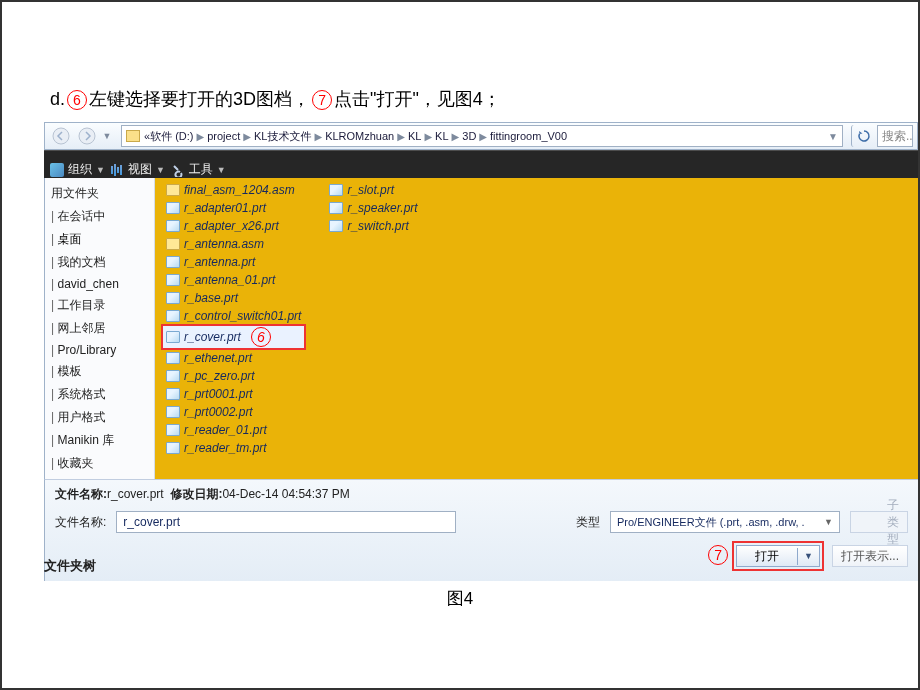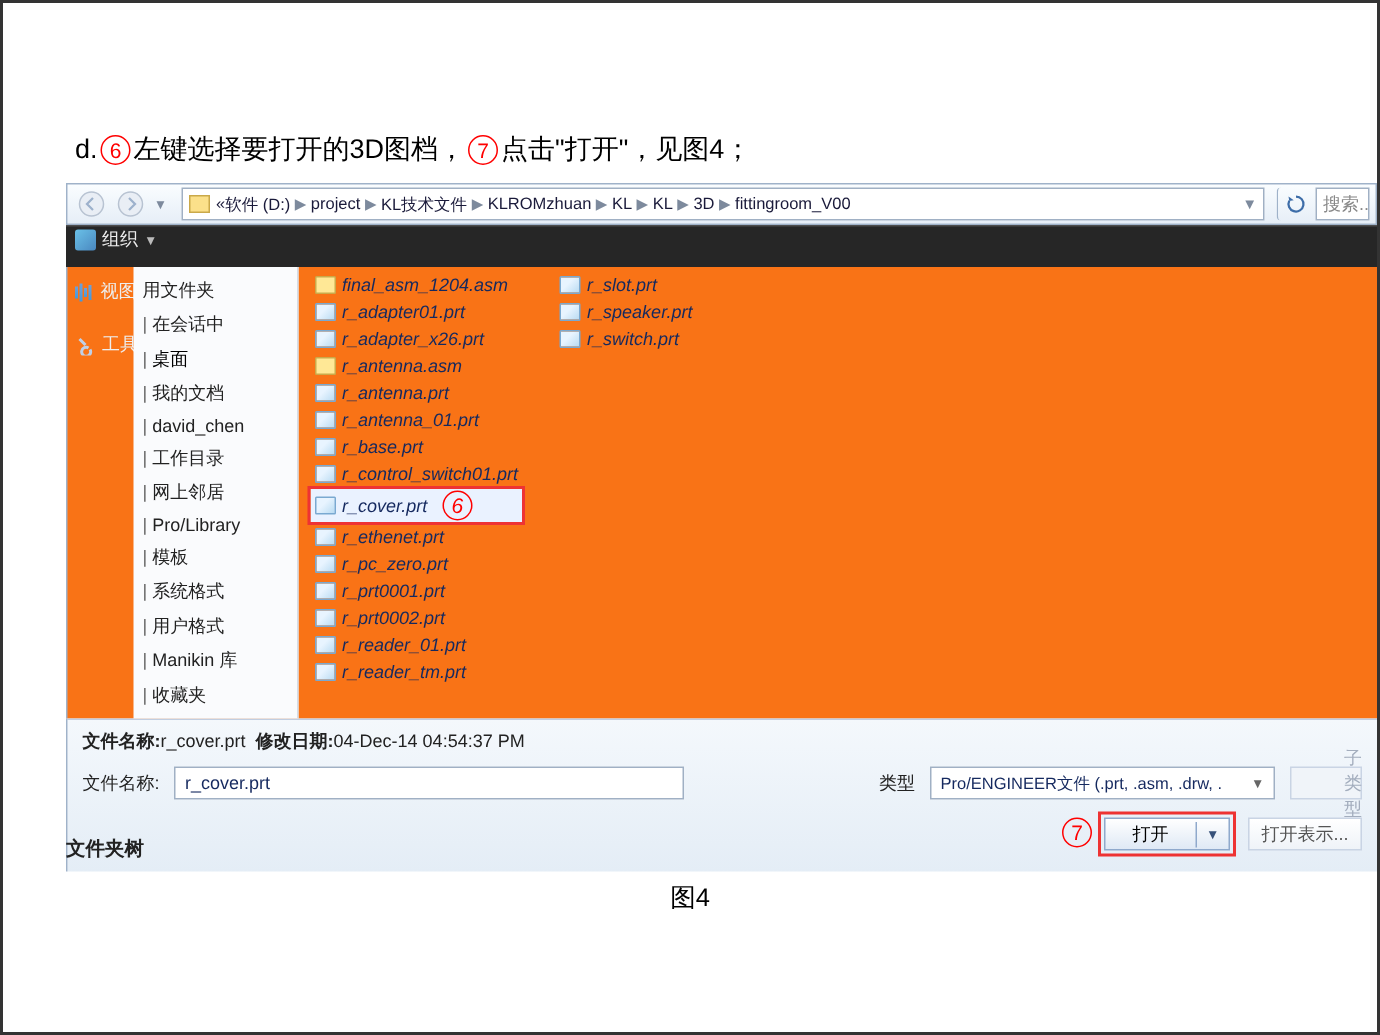--- a/index.html
+++ b/index.html
@@ -15,48 +15,48 @@
     .navbar { display: flex; align-items: center; background: linear-gradient(#fafdff, #e6eef7); border: 1px solid #9fb2c9; height: 28px; padding: 0 4px; gap: 2px; }
     .nav-btn { width: 24px; height: 22px; border-radius: 3px; display: flex; align-items: center; justify-content: center; color: #374b66; }
     .nav-arrow.disabled { color: #b6c0cd; }
     .breadcrumb { flex: 1; display: flex; align-items: center; background: #fff; border: 1px solid #a0b0c4; height: 22px; margin: 0 6px; padding-left: 4px; overflow: hidden; }
     .bc-folder { width: 14px; height: 12px; background: #fbe08a; border: 1px solid #caa94a; margin-right: 4px; flex-shrink: 0; }
     .bc-item { color: #1a1a3a; font-size: 11px; white-space: nowrap; }
     .bc-sep { color: #7d8a9d; margin: 0 3px; font-size: 10px; }
     .nav-refresh { border-left: 1px solid #9fb2c9; padding: 0 4px; }
     .searchbox { width: 36px; height: 22px; background: #fff; border: 1px solid #a0b0c4; display: flex; align-items: center; padding-left: 4px; color: #888; overflow: hidden; white-space: nowrap; }
 
-    .toolbar { background: #262626; height: 28px; display: flex; align-items: flex-start; padding-left: 6px; gap: 18px; color: #fff; font-size: 12px; border-top: 1px solid #4d4d4d; flex-direction: column; }
+    .toolbar { background: #262626; height: 28px; display: flex; align-items: flex-end; padding-left: 6px; gap: 6px; color: #fff; font-size: 12px; border-top: 1px solid #4d4d4d; }
     .tb-group { display: flex; align-items: center; gap: 4px; }
     .tb-label { color: #eee; }
     .tb-drop { color: #bbb; font-size: 9px; }
     .tb-icon-view { display: flex; height: 14px; align-items: center; gap: 1px; margin-right: 2px; }
     .tb-icon-view span { width: 2px; background: linear-gradient(#6fa0d8, #49d); }
     .tb-icon-view span:nth-child(1){height:8px} .tb-icon-view span:nth-child(2){height:12px} .tb-icon-view span:nth-child(3){height:6px} .tb-icon-view span:nth-child(4){height:10px}
 
-    .main { display: flex; background: #f97316; border-left: 1px solid #9fb2c9; padding-left: 44px; }
+    .main { display: flex; background: #eab308; border-left: 1px solid #9fb2c9; }
     .sidebar { width: 110px; border-right: 1px solid #d4dde8; padding: 4px 0; background: #fafbfd; }
     .sb-item { padding: 3px 6px; font-size: 12px; color: #222; white-space: nowrap; cursor: pointer; }
     .sb-item.active { color: #000; font-weight: normal; }
     .sb-prefix { color: #666; margin-right: 0; }
 
     .filelist { flex: 1; display: flex; padding: 4px 8px; gap: 22px; font-style: italic; }
     .file-col { display: flex; flex-direction: column; gap: 2px; }
     .file-row { display: flex; align-items: center; gap: 4px; padding: 1px 3px; font-size: 12px; color: #15295f; white-space: nowrap; }
     .file-icon-prt { width: 14px; height: 12px; border: 1px solid #7aa9d1; background: linear-gradient(135deg, #e8f4ff 40%, #b9dbf2); border-radius: 1px; flex-shrink: 0; }
     .file-icon-asm { width: 14px; height: 12px; border: 1px solid #caa94a; background: #ffe896; border-radius: 1px; flex-shrink: 0; }
     .file-row.selected { outline: 2px solid #e33; outline-offset: 0; background: #eaf2ff; }
     .annot { margin-left: 6px; }
 
     .footer { background: linear-gradient(#f4f8fc, #e4edf6); border-top: 1px solid #c1cde0; border-left: 1px solid #9fb2c9; padding: 6px 10px 10px; font-size: 12px; }
     .footer-row { display: flex; align-items: center; gap: 10px; margin-bottom: 8px; }
     .footer-label { color: #222; }
     .footer-input { flex: 0 0 340px; height: 22px; border: 1px solid #a0b0c4; background: #fff; padding: 0 6px; font-size: 12px; color: #15295f; }
     .footer-select { flex: 0 0 230px; height: 22px; border: 1px solid #a0b0c4; background: #fff; padding: 2px 6px; font-size: 11px; color: #15295f; display: flex; align-items: center; justify-content: space-between; }
-    .footer-sub { height: 22px; width: 48px; border: 1px solid #c9d4e4; background: #f0f4f9; color: #a3adbd; display: flex; align-items: center; justify-content: center; padding-left: 36px; }
+    .footer-sub { height: 22px; width: 58px; border: 1px solid #c9d4e4; background: #f0f4f9; color: #a3adbd; display: flex; align-items: center; justify-content: center; padding-left: 36px; }
     .footer-actions { display: flex; align-items: center; justify-content: flex-end; gap: 8px; }
     .open-wrap { border: 2px solid #e33; padding: 2px; display: flex; align-items: center; position: relative; }
     .open-btn { height: 22px; border: 1px solid #8fa9cc; background: linear-gradient(#fff, #dfe9f5); display: flex; align-items: center; }
     .open-btn-main { padding: 0 18px; border-right: 1px solid #8fa9cc; }
     .open-btn-drop { padding: 0 6px; color: #37517a; font-size: 9px; }
     .open-rep { height: 22px; padding: 0 8px; border: 1px solid #c9d4e4; background: linear-gradient(#fff, #eff3f8); display: flex; align-items: center; color: #555; }
     .annot7 { position: absolute; left: -28px; top: 2px; }
 
     .leftcol { position: absolute; left: 42px; bottom: 113px; font-size: 13px; font-weight: bold; color: #222; }
     .fig-label { position: absolute; left: 0; right: 0; text-align: center; bottom: 78px; font-size: 17px; color: #000; }

